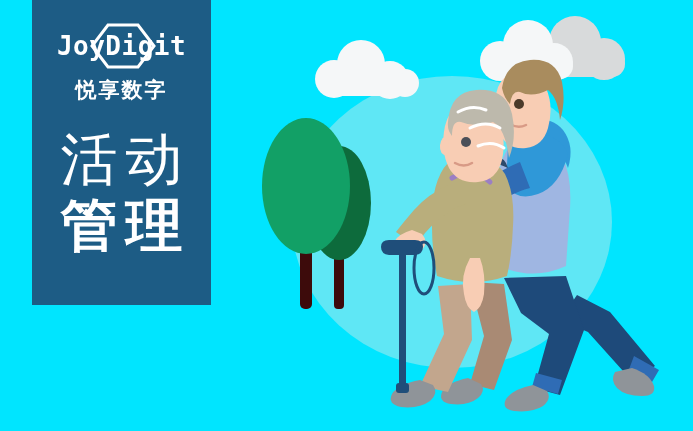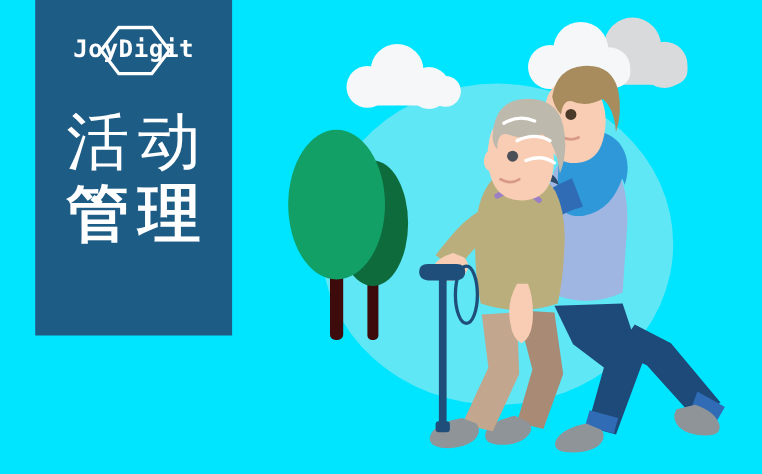--- a/index.html
+++ b/index.html
@@ -57,21 +57,21 @@
     left: 44px;
     top: 1px;
     width: 66px;
     height: 46px;
   }
   #logo-word {
     position: relative;
     z-index: 2;
     color: #ffffff;
     font-family: "DejaVu Sans Mono", monospace;
-    font-size: 22px;
+    font-size: 26px;
     font-weight: bold;
     letter-spacing: 0.5px;
     line-height: 1;
     white-space: nowrap;
   }
   #logo-cn {
     margin-top: 9px;
     color: #ffffff;
     font-size: 21px;
     font-weight: bold;
@@ -203,20 +203,21 @@
 
   <div id="title-panel">
 
     <div id="logo-block">
       <div id="logo-mark">
         <svg id="logo-hex" viewBox="0 0 66 46">
           <polygon points="18,2 48,2 64,23 48,44 18,44 2,23" fill="none" stroke="#ffffff" stroke-width="3"></polygon>
         </svg>
         <span id="logo-word">JoyDigit</span>
       </div>
+      <div id="logo-cn">悦享数字</div>
     </div>
 
     <div id="heading">
       <div class="heading-line light">活动</div>
       <div class="heading-line bold">管理</div>
     </div>
 
   </div>
 </div>
 

